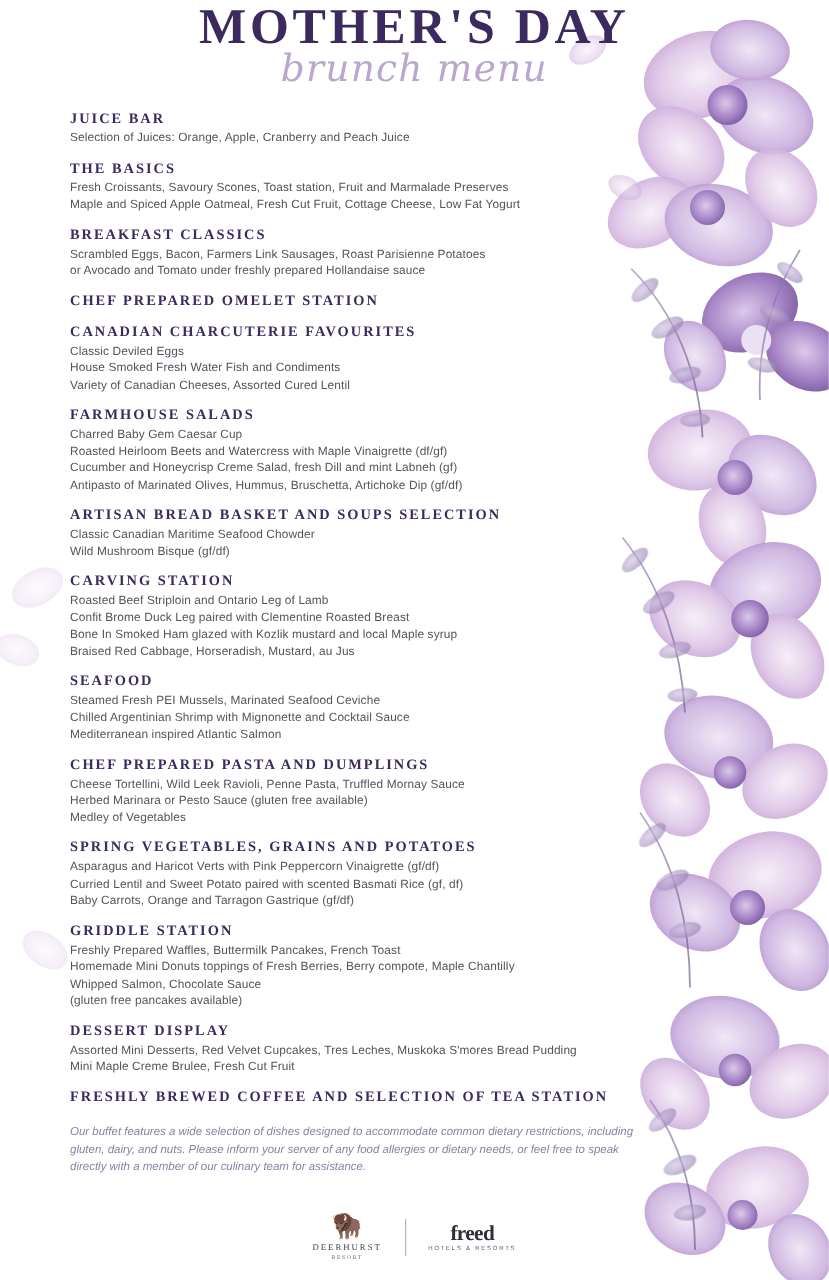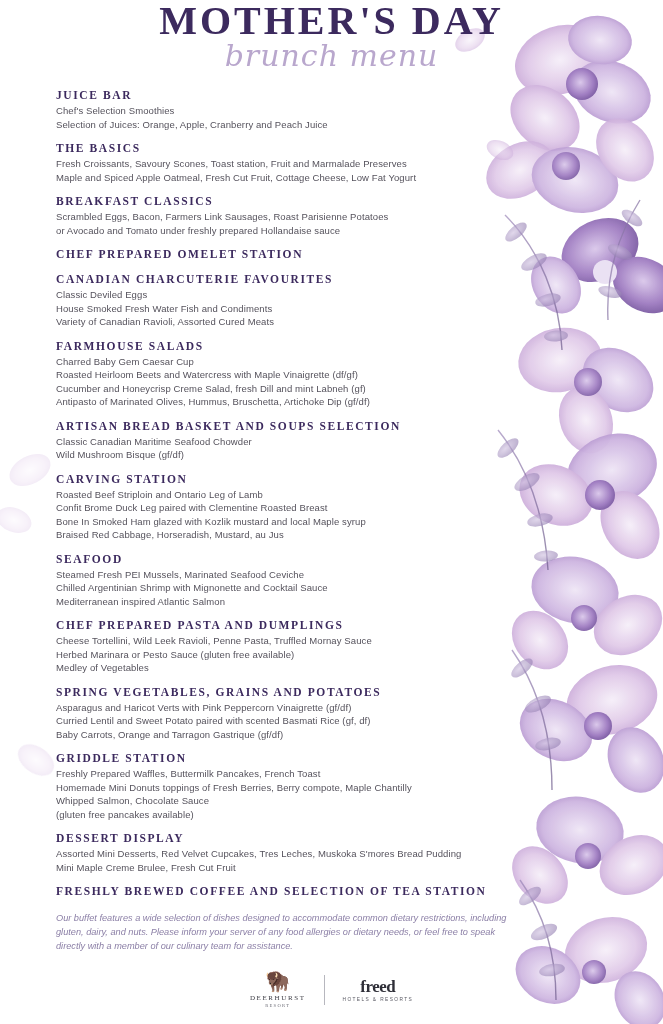--- a/index.html
+++ b/index.html
@@ -284,21 +284,20 @@
 
 <div class="header">
   <h1 class="title">MOTHER'S DAY</h1>
   <div class="subtitle">brunch menu</div>
 </div>
 
 <div class="menu">
 
   <div class="section">
     <h2 class="section-title">JUICE BAR</h2>
-    <p class="section-line">Chef's Selection Smoothies</p>
     <p class="section-line">Selection of Juices: Orange, Apple, Cranberry and Peach Juice</p>
   </div>
 
   <div class="section">
     <h2 class="section-title">THE BASICS</h2>
     <p class="section-line">Fresh Croissants, Savoury Scones, Toast station, Fruit and Marmalade Preserves</p>
     <p class="section-line">Maple and Spiced Apple Oatmeal, Fresh Cut Fruit, Cottage Cheese, Low Fat Yogurt</p>
   </div>
 
   <div class="section">
@@ -308,21 +307,21 @@
   </div>
 
   <div class="section heading-only">
     <h2 class="section-title">CHEF PREPARED OMELET STATION</h2>
   </div>
 
   <div class="section">
     <h2 class="section-title">CANADIAN CHARCUTERIE FAVOURITES</h2>
     <p class="section-line">Classic Deviled Eggs</p>
     <p class="section-line">House Smoked Fresh Water Fish and Condiments</p>
-    <p class="section-line">Variety of Canadian Ravioli,  Assorted Cured Meats</p>
+    <p class="section-line">Variety of Canadian Cheeses,  Assorted Cured Lentil</p>
   </div>
 
   <div class="section">
     <h2 class="section-title">FARMHOUSE SALADS</h2>
     <p class="section-line">Charred Baby Gem Caesar Cup</p>
     <p class="section-line">Roasted Heirloom Beets and Watercress with Maple Vinaigrette  (df/gf)</p>
     <p class="section-line">Cucumber and Honeycrisp Creme Salad, fresh Dill and mint Labneh (gf)</p>
     <p class="section-line">Antipasto of Marinated Olives, Hummus, Bruschetta, Artichoke Dip (gf/df)</p>
   </div>
 

